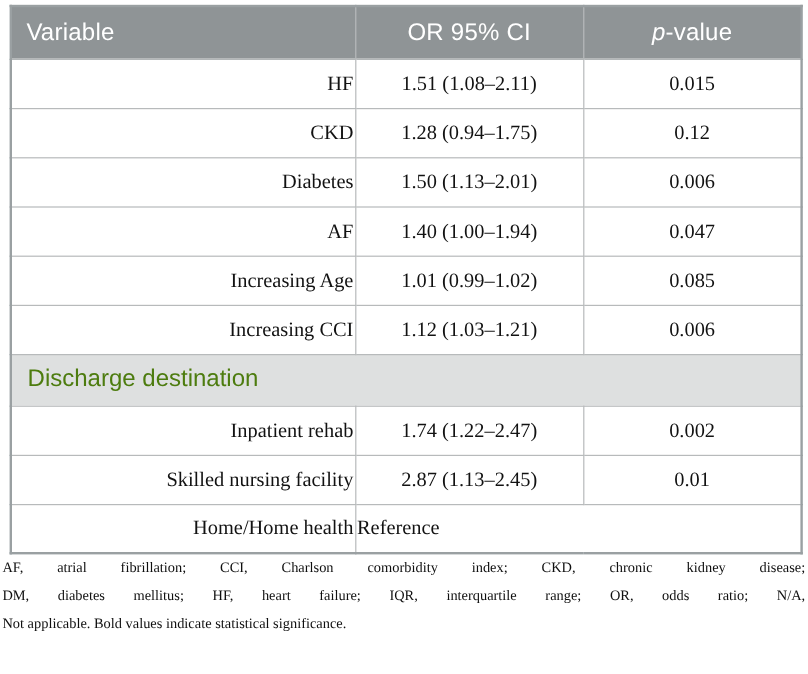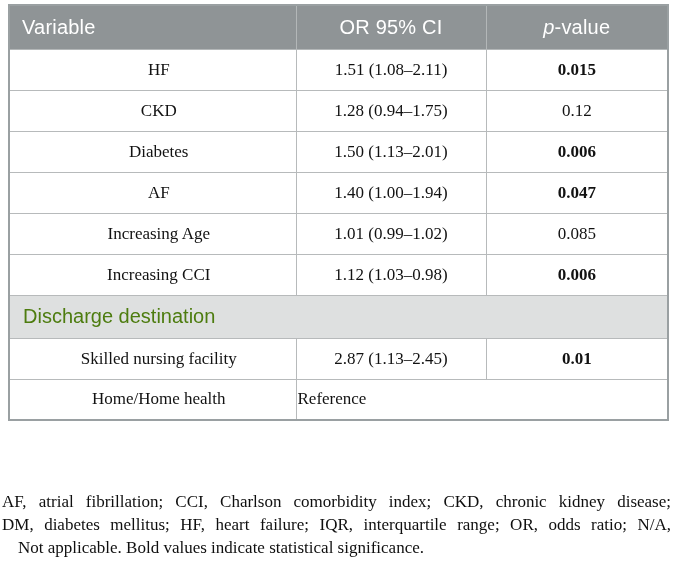--- a/index.html
+++ b/index.html
@@ -40,45 +40,45 @@
   th.col-var { text-align: left; padding-left: 12px; }
   th.col-or, th.col-p { text-align: center; margin-left: 38px; }
   th.col-p i { font-style: italic; }
 
   tbody td {
     font-size: 17px;
     color: var(--body-text, #121212);
     height: 41px;
     background: #ffffff;
   }
-  td.var { text-align: center; padding-left: 13px; }
+  td.var { text-align: right; padding-left: 13px; }
   td.or, td.p { text-align: center; }
-  td.p.bold { font-weight: bold; }
+  td.p.bold { font-weight: normal; }
 
   tr.section-row td {
     background: var(--section-bg, #dee0e0);
     font-family: "Liberation Sans", sans-serif;
     font-size: 20px;
     color: #4d7c0f;
     height: 43px;
     text-align: left;
     padding-left: 13px;
   }
   td.reference { text-align: left; }
 
   .footnote {
     position: absolute;
-    left: 2px; top: 490px;
+    left: 2px; top: 462px;
     width: 669px;
-    font-size: 17px;
+    font-size: 12px;
     line-height: 23px;
     color: #0f0f0f;
   }
   .fn-line.justify { text-align: justify; text-align-last: justify; }
-  .fn-line.left { text-align: left; margin-left: 16px; }
+  .fn-line.left { text-align: left; }
 </style>
 </head>
 <body>
 
 <div class="page">
 
   <table class="results-table">
     <colgroup>
       <col class="c-var">
         <col class="c-or">
@@ -112,25 +112,30 @@
         <td class="or">1.40 (1.00–1.94)</td>
         <td class="p bold">0.047</td>
       </tr>
       <tr>
         <td class="var">Increasing Age</td>
         <td class="or">1.01 (0.99–1.02)</td>
         <td class="p">0.085</td>
       </tr>
       <tr>
         <td class="var">Increasing CCI</td>
-        <td class="or">1.12 (1.03–0.98)</td>
+        <td class="or">1.12 (1.03–1.21)</td>
         <td class="p bold">0.006</td>
       </tr>
       <tr class="section-row">
         <td colspan="3">Discharge destination</td>
+      </tr>
+      <tr>
+        <td class="var">Inpatient rehab</td>
+        <td class="or">1.74 (1.22–2.47)</td>
+        <td class="p bold">0.002</td>
       </tr>
       <tr>
         <td class="var">Skilled nursing facility</td>
         <td class="or">2.87 (1.13–2.45)</td>
         <td class="p bold">0.01</td>
       </tr>
       <tr>
         <td class="var">Home/Home health</td>
         <td class="reference" colspan="2">Reference</td>
       </tr>

